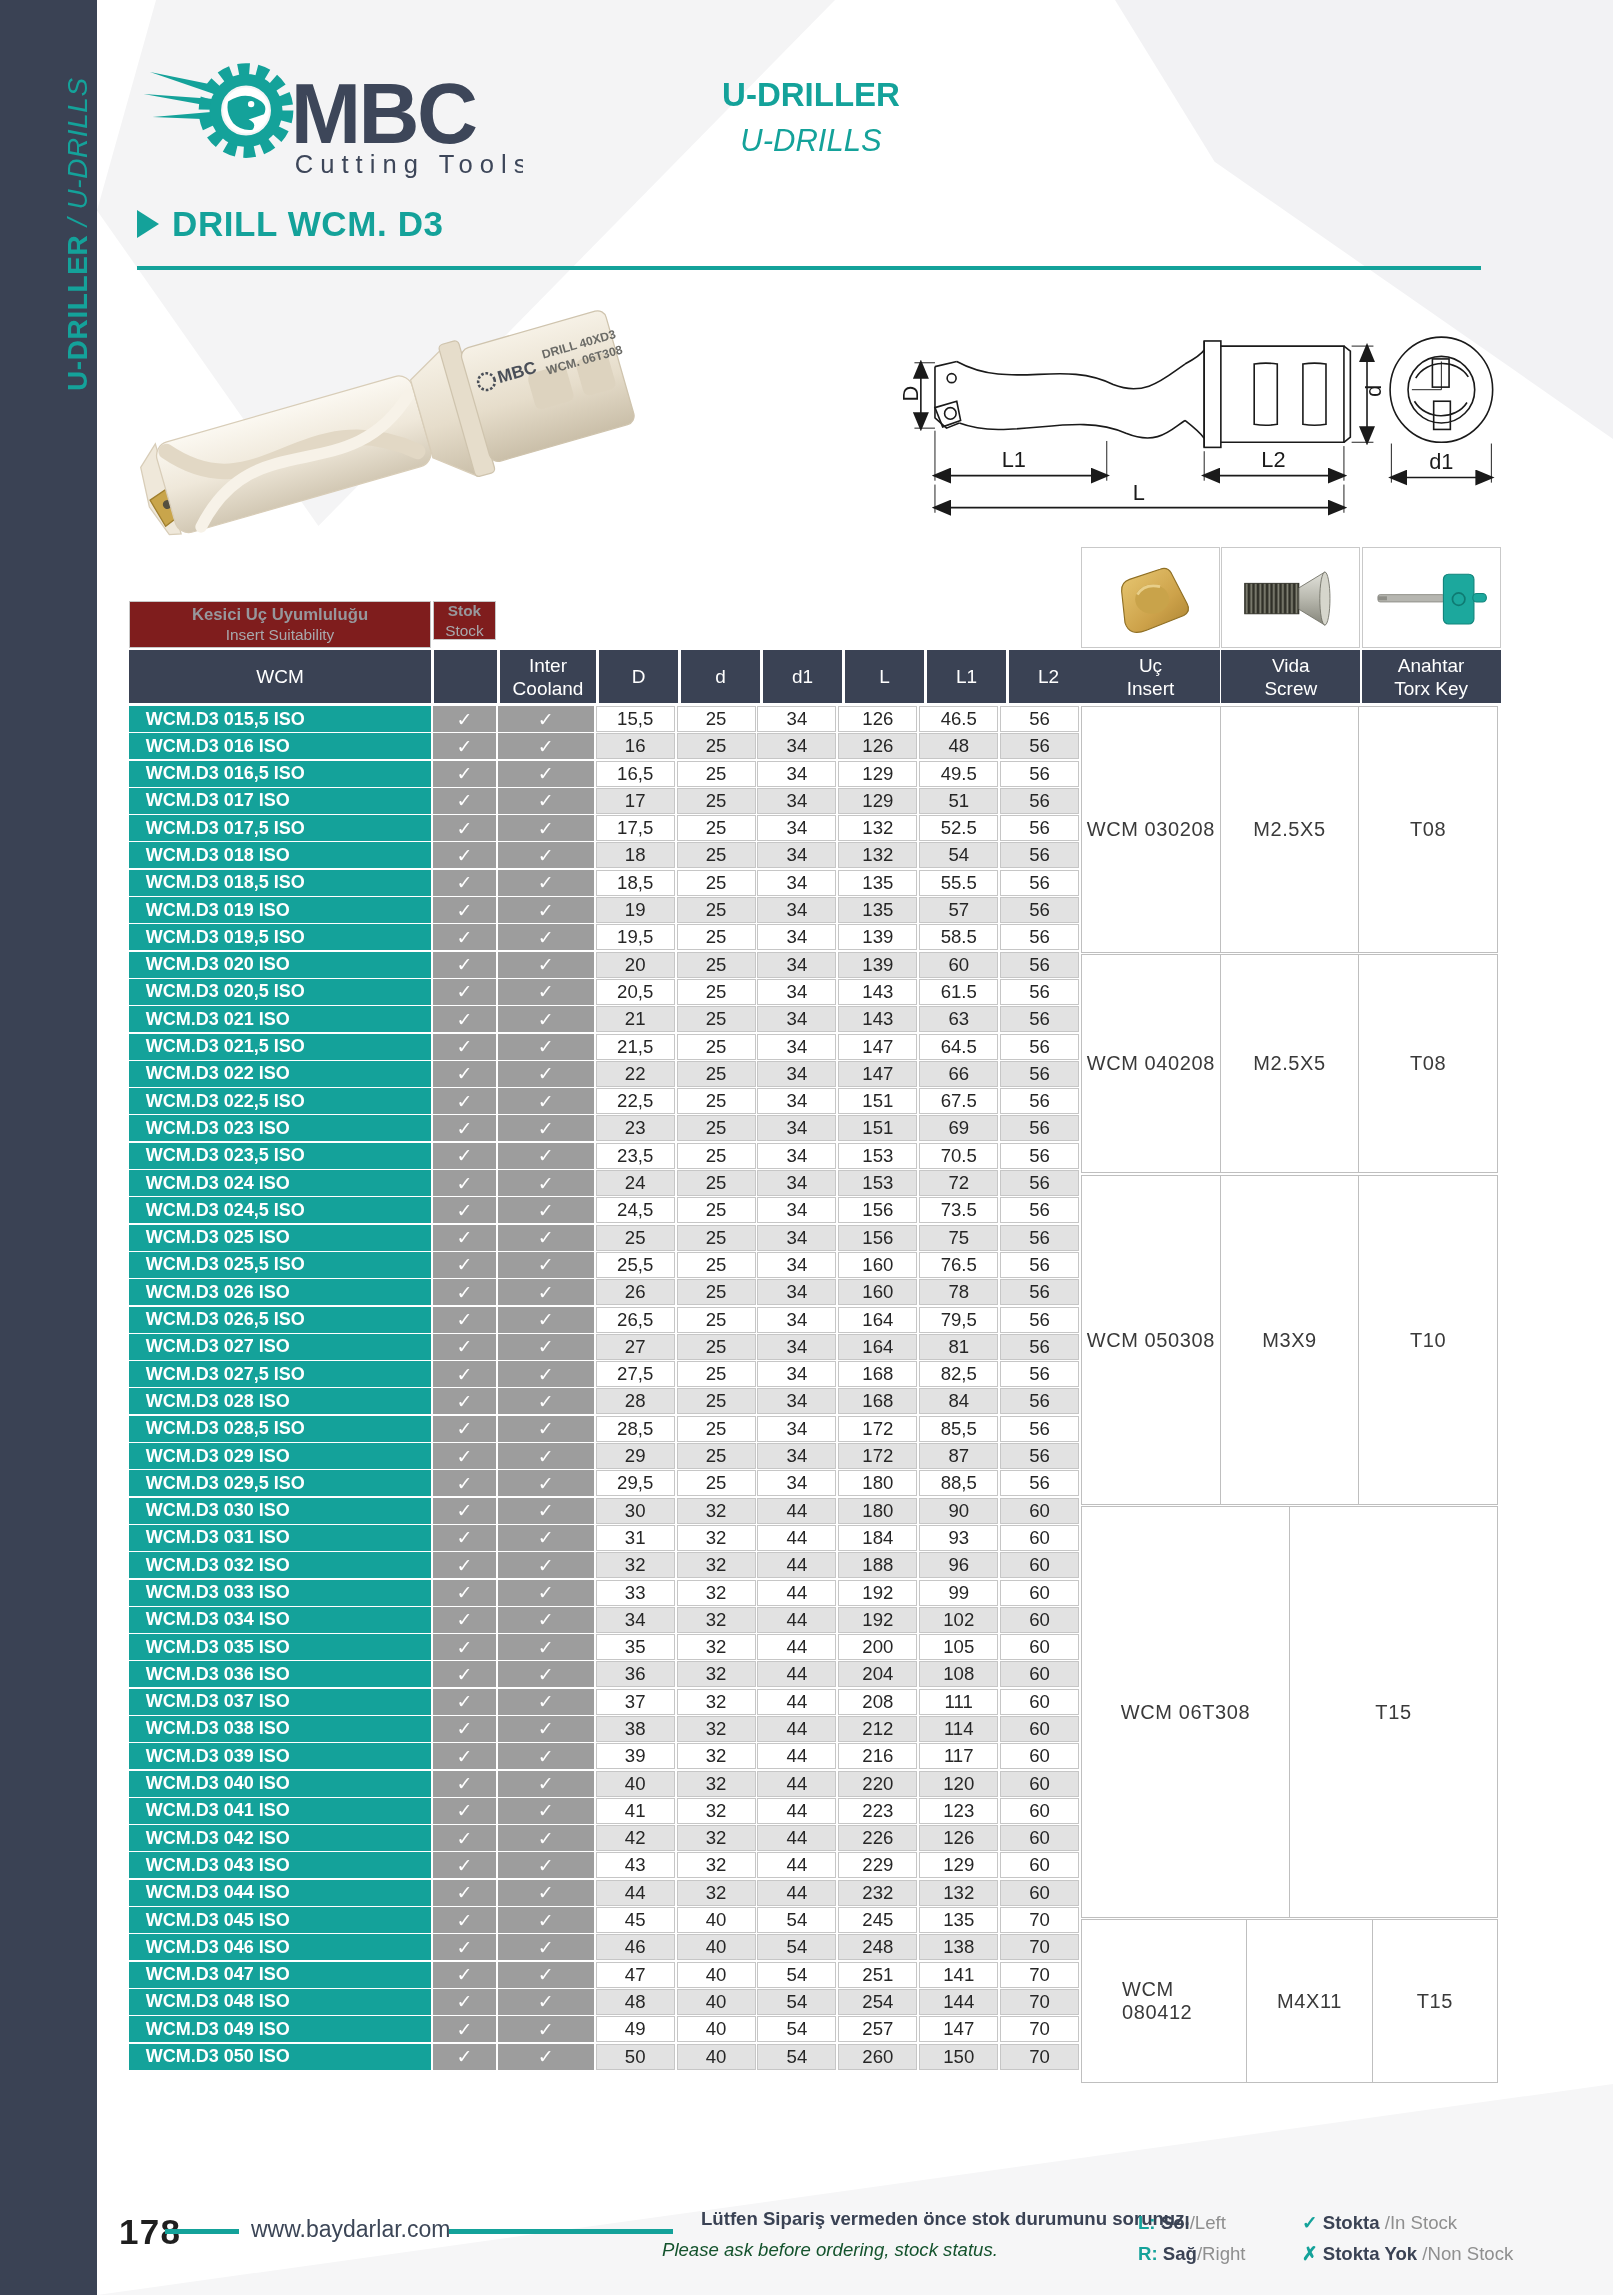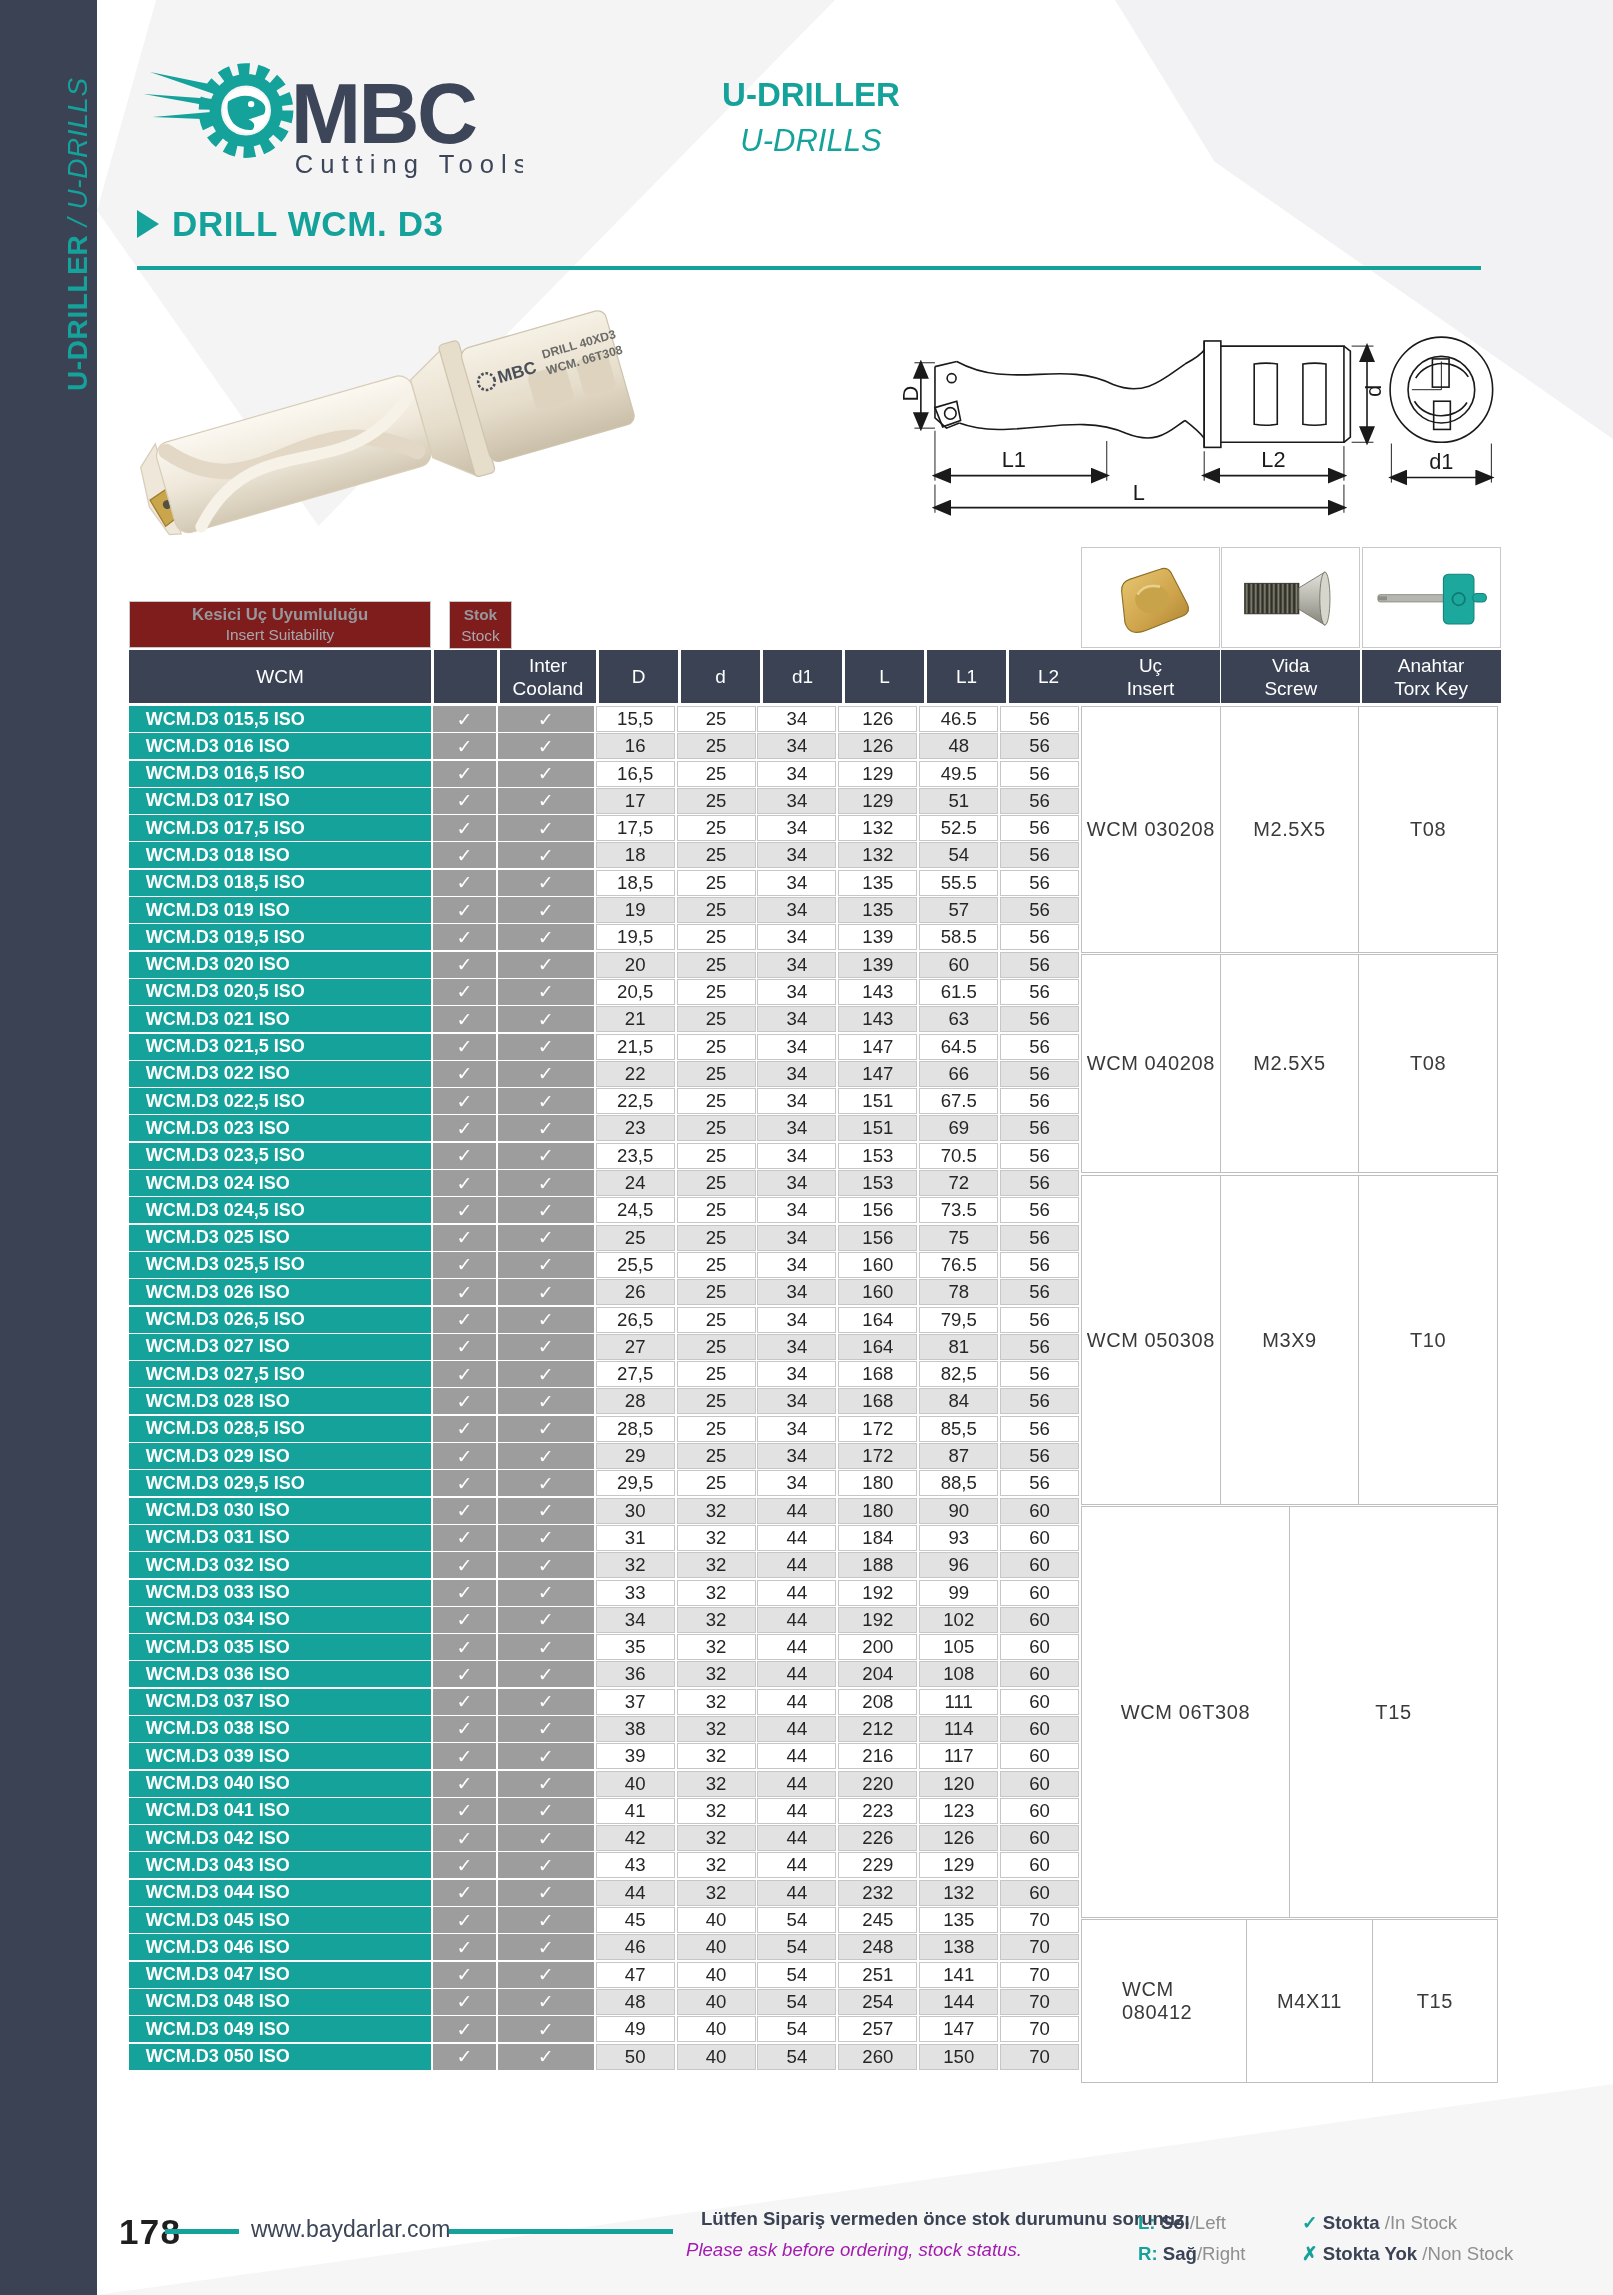--- a/index.html
+++ b/index.html
@@ -69,21 +69,21 @@
      font-size:20px;color:#3a3a3a;letter-spacing:0.6px;}
   .group-cell + .group-cell{border-left:0.6px solid #bfbfbf;}
 
   
   .footer{position:absolute;left:0;top:2194px;width:1614px;height:83px;z-index:3;}
   .pageno{position:absolute;left:119px;top:18px;font-size:35px;font-weight:bold;color:#1f1f1f;letter-spacing:1.3px;}
   .fline1{position:absolute;left:165px;top:35px;width:74px;height:5.1px;background:#14A29A;}
   .site{position:absolute;left:251px;top:22.4px;font-size:23px;color:#3C4657;}
   .fline2{position:absolute;left:449px;top:35px;width:224px;height:5.1px;background:#14A29A;}
   .fnote-tr{position:absolute;left:701px;top:14px;font-size:18.6px;font-weight:bold;color:#3A4254;}
-  .fnote-en{position:absolute;left:686px;top:45px;font-size:18.6px;font-style:italic;color:#a21caf;}
+  .fnote-en{position:absolute;left:662px;top:45px;font-size:18.6px;font-style:italic;color:#14532d;}
   .flr{position:absolute;left:1138px;top:13px;font-size:18.6px;line-height:31px;color:#3A4254;}
   .flr .k{color:#14A29A;font-weight:bold;}
   .flr .b{font-weight:bold;}
   .flr .g{color:#8f8f8f;}
   .flegend{position:absolute;left:1302px;top:13px;font-size:18.6px;line-height:31px;color:#3A4254;}
   .flegend .k{color:#14A29A;font-weight:bold;}
   .flegend .b{font-weight:bold;}
   .flegend .g{color:#8f8f8f;}
 </style>
 </head>
@@ -220,21 +220,21 @@
         <text x="380" y="340" text-anchor="middle">L</text>
         <text x="852" y="292" text-anchor="middle">d1</text>
       </g>
     </svg>
   </div>
 
   <div class="band-box" style="left:129px;top:601px;width:302px;height:47px;">
     <div class="band-tr">Kesici Uç Uyumluluğu</div>
     <div class="band-en">Insert Suitability</div>
   </div>
-  <div class="band-box" style="left:433px;top:601px;width:63px;height:48px;margin-left:16px;">
+  <div class="band-box" style="left:433px;top:601px;width:63px;height:39px;">
     <div class="band-tr" style="font-size:15.4px;">Stok</div>
     <div class="band-en">Stock</div>
   </div>
 
   <div class="imgbox-row">
     <div class="imgbox">
       <svg width="122" height="90" viewBox="0 0 216 156">
         <defs>
             <linearGradient id="gold" x1="0" y1="0" x2="1" y2="1">
           <stop offset="0" stop-color="#e8c873"></stop>

